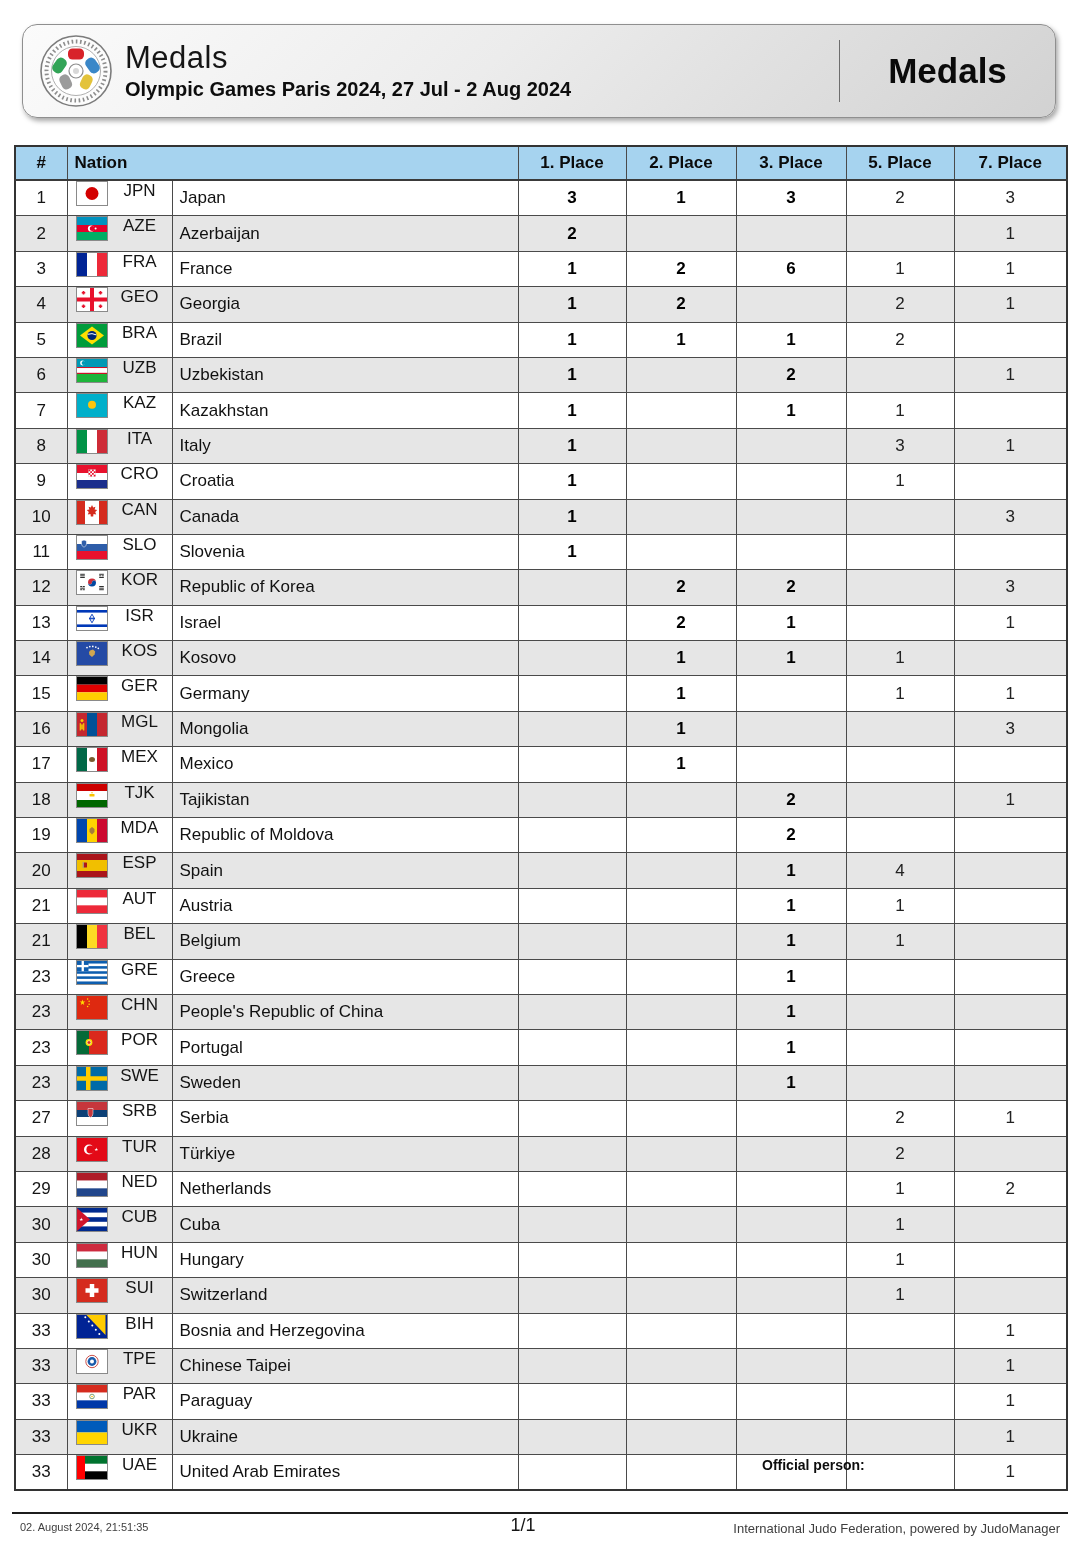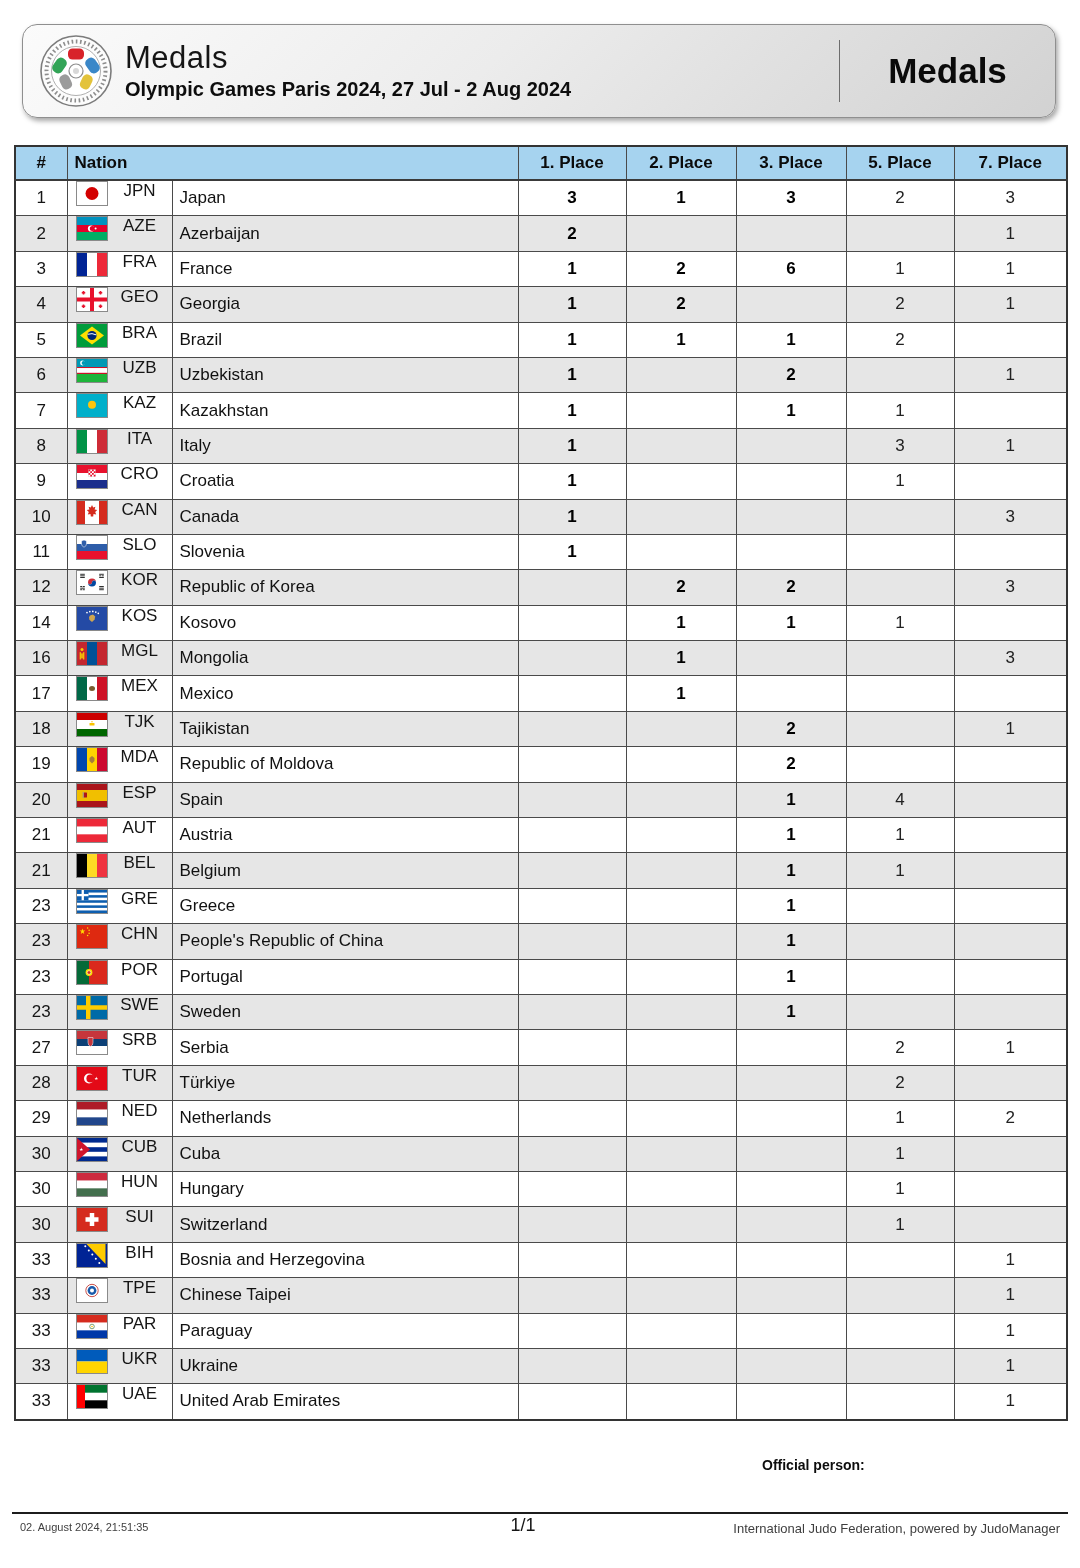--- a/index.html
+++ b/index.html
@@ -405,20 +405,43 @@
           <span class="name">Republic of Korea</span>
         </div>
       </td>
       <td class="place b"></td>
       <td class="place b">2</td>
       <td class="place b">2</td>
       <td class="place"></td>
       <td class="place">3</td>
     </tr>
           <tr>
+      <td class="rank">13</td>
+      <td class="nation">
+        <div class="nation-inner">
+          <span class="flag">
+                  <svg viewBox="0 0 30 23">
+                    <rect width="30" height="23" fill="#fff"></rect>
+                    <rect y="3" width="30" height="2.6" fill="#0038b8"></rect>
+                    <rect y="17.4" width="30" height="2.6" fill="#0038b8"></rect>
+                    <polygon points="15,7.2 17.6,11.8 12.4,11.8" fill="none" stroke="#0038b8" stroke-width="0.9"></polygon>
+                    <polygon points="15,15.8 12.4,11.2 17.6,11.2" fill="none" stroke="#0038b8" stroke-width="0.9"></polygon>
+                  </svg>
+                </span>
+          <span class="code">ISR</span>
+          <span class="name">Israel</span>
+        </div>
+      </td>
+      <td class="place b"></td>
+      <td class="place b">2</td>
+      <td class="place b">1</td>
+      <td class="place"></td>
+      <td class="place">1</td>
+    </tr>
+          <tr>
       <td class="rank">14</td>
       <td class="nation">
         <div class="nation-inner">
           <span class="flag">
                   <svg viewBox="0 0 30 23">
                     <rect width="30" height="23" fill="#244aa5"></rect>
                     <polygon points="13,8.5 16,7.5 18.2,9.5 17.6,12.5 15,15 12.4,12.8 12,10.2" fill="#d0a650"></polygon>
                     <g fill="#fff">
                       <circle cx="10" cy="5.6" r="0.85"></circle>
                       <circle cx="12.8" cy="4.6" r="0.85"></circle>
@@ -430,20 +453,41 @@
                 </span>
           <span class="code">KOS</span>
           <span class="name">Kosovo</span>
         </div>
       </td>
       <td class="place b"></td>
       <td class="place b">1</td>
       <td class="place b">1</td>
       <td class="place">1</td>
       <td class="place"></td>
+    </tr>
+          <tr>
+      <td class="rank">15</td>
+      <td class="nation">
+        <div class="nation-inner">
+          <span class="flag">
+                  <svg viewBox="0 0 30 23">
+                    <rect width="30" height="7.67" fill="#000"></rect>
+                    <rect y="7.67" width="30" height="7.67" fill="#dd0000"></rect>
+                    <rect y="15.33" width="30" height="7.67" fill="#ffce00"></rect>
+                  </svg>
+                </span>
+          <span class="code">GER</span>
+          <span class="name">Germany</span>
+        </div>
+      </td>
+      <td class="place b"></td>
+      <td class="place b">1</td>
+      <td class="place b"></td>
+      <td class="place">1</td>
+      <td class="place">1</td>
     </tr>
           <tr>
       <td class="rank">16</td>
       <td class="nation">
         <div class="nation-inner">
           <span class="flag">
                   <svg viewBox="0 0 30 23">
                     <rect width="10" height="23" fill="#c4272f"></rect>
                     <rect x="10" width="10" height="23" fill="#015197"></rect>
                     <rect x="20" width="10" height="23" fill="#c4272f"></rect>

